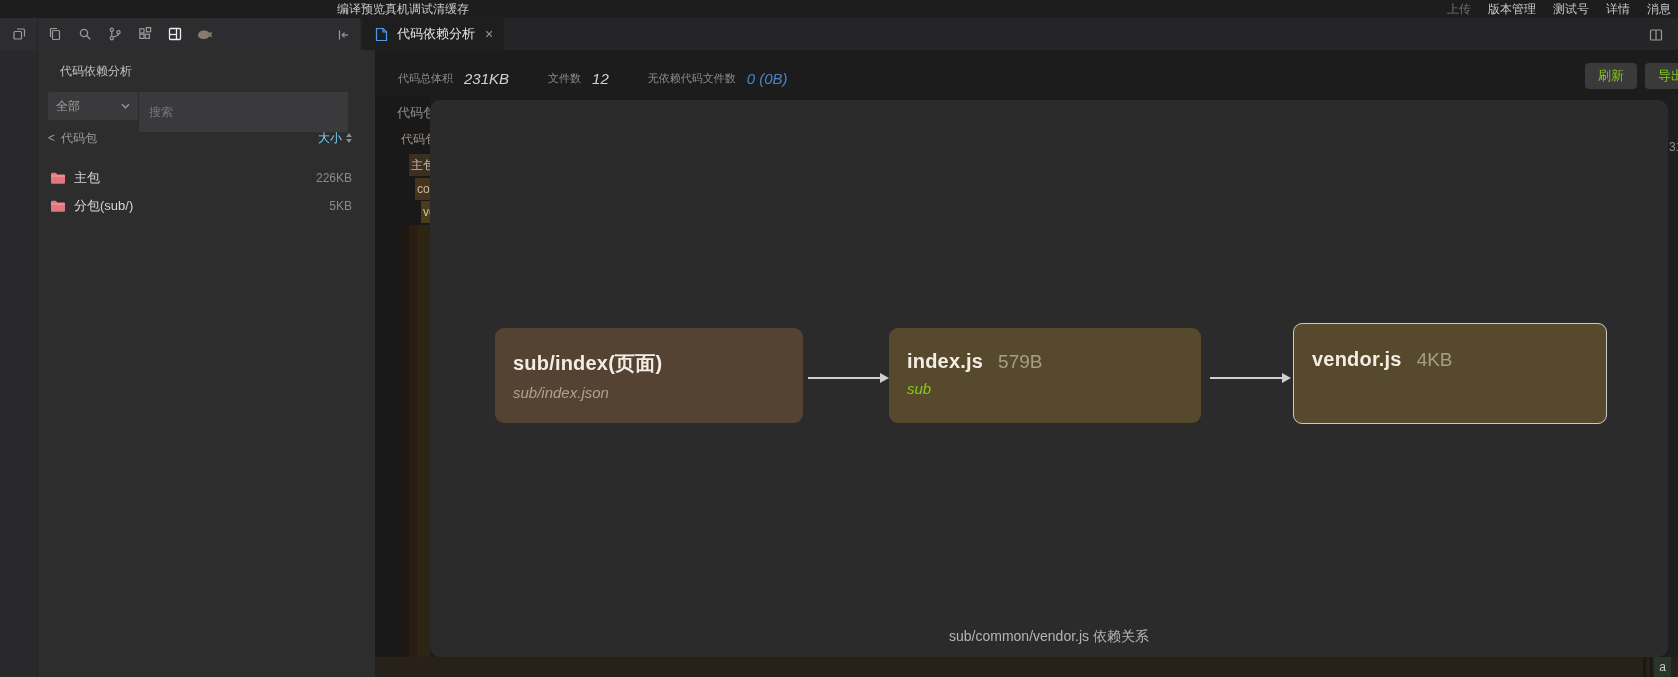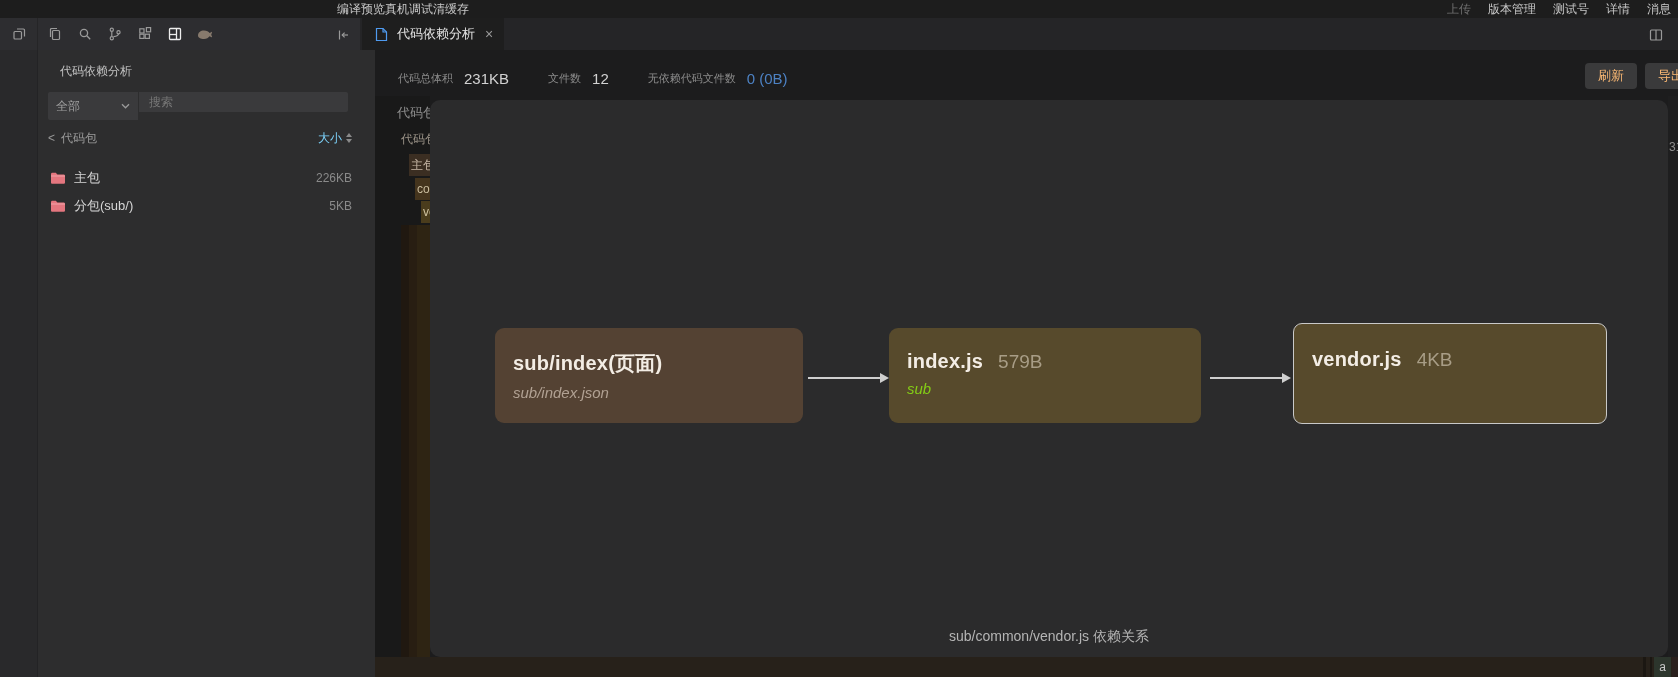--- a/index.html
+++ b/index.html
@@ -26,41 +26,41 @@
   .tab-close { font-size:14px; color:#9a9a9a; margin-left:3px; }
   .split-btn { position:absolute; right:14px; top:8px; }
 
   
   .rail { position:absolute; left:0; top:50px; width:38px; height:627px; background:#29292b; border-right:1px solid #232325; }
   .sidebar { position:absolute; left:38px; top:50px; width:337px; height:627px; background:#2d2d2e; }
   .sb-title { position:absolute; left:22px; top:13px; font-size:12px; color:#c2c2c2; }
   .sb-controls { position:absolute; left:10px; top:42px; width:300px; height:28px; display:flex; }
   .sb-select { width:90px; height:28px; background:#3a3a3c; display:flex; align-items:center; justify-content:space-between; padding:0 8px; border-radius:2px 0 0 2px; }
   .sb-select-value { font-size:12px; color:#a0a0a0; }
-  .sb-search { flex:1; height:20px; background:#3a3a3c; margin-left:1px; border:none; outline:none; padding:0 10px; font-size:12px; color:#84cc16; border-radius:0 2px 2px 0; font-family:"Liberation Sans",sans-serif; }
+  .sb-search { flex:1; height:40px; background:#3a3a3c; margin-left:1px; border:none; outline:none; padding:0 10px; font-size:12px; color:#84cc16; border-radius:0 2px 2px 0; font-family:"Liberation Sans",sans-serif; }
   .sb-search::placeholder { color:#767676; }
   .sb-backrow { position:absolute; left:10px; right:23px; top:78px; height:20px; display:flex; justify-content:space-between; align-items:center; }
   .sb-back { font-size:12px; color:#9a9a9a; display:flex; gap:6px; align-items:center; }
   .sb-sort { font-size:12px; color:#7dd3fc; display:flex; gap:4px; align-items:center; }
   .sort-arrows { display:flex; flex-direction:column; gap:2px; }
   .tri-up   { width:0; height:0; border-left:3.5px solid transparent; border-right:3.5px solid transparent; border-bottom:4px solid #8a8a8a; }
   .tri-down { width:0; height:0; border-left:3.5px solid transparent; border-right:3.5px solid transparent; border-top:4px solid #8a8a8a; }
   .sb-list { position:absolute; left:0; top:114px; width:100%; }
   .sb-row { display:flex; align-items:center; height:28px; padding:0 23px 0 12px; }
   .sb-row-label { font-size:13px; color:#d6d6d6; margin-left:8px; }
   .sb-row-size { margin-left:auto; font-size:12px; color:#8a8a8a; }
 
   
   .main { position:absolute; left:375px; top:50px; width:1303px; height:627px; background:#1c1c1d; overflow:hidden; }
   .stats { position:absolute; left:23px; top:10px; height:36px; display:flex; align-items:center; }
   .stat-group { display:flex; align-items:center; margin-right:39px; }
   .stat-label { font-size:11px; color:#8b8b8b; }
-  .stat-value { font-size:15px; color:#d2d2d2; margin-left:11px; }
+  .stat-value { font-size:15px; color:#d2d2d2; margin-left:11px;font-style:italic; }
   .stat-value.blue { color:#4d82c4; }
-  .btn { position:absolute; top:13px; height:26px; background:#3a3a3b; border-radius:4px; color:#fdba74; font-size:13px; display:flex; align-items:center; justify-content:center; }
+  .btn { position:absolute; top:13px; height:26px; background:#3a3a3b; border-radius:4px; color:#84cc16; font-size:13px; display:flex; align-items:center; justify-content:center; }
   .btn-refresh { left:1210px; width:52px; }
   .btn-export  { left:1270px; width:52px; }
 
   
   .underlay-left { position:absolute; left:0; top:46px; width:55px; height:561px; background:#191919; overflow:hidden; }
   .ul-frag { position:absolute; white-space:nowrap; }
   .ul-header { left:22px; top:8px;  font-size:13px; color:#8f8f8f; }
   .ul-row0   { left:26px; top:35px; font-size:12px; color:#9b9388; }
   .ul-row1   { left:34px; top:58px; width:21px; height:22px; background:#3b2e22; color:#c9b9a8; font-size:12px; line-height:22px; padding-left:2px; }
   .ul-row2   { left:40px; top:82px; width:15px; height:22px; background:#44341d; color:#c9bc9e; font-size:12px; line-height:22px; padding-left:2px; }

